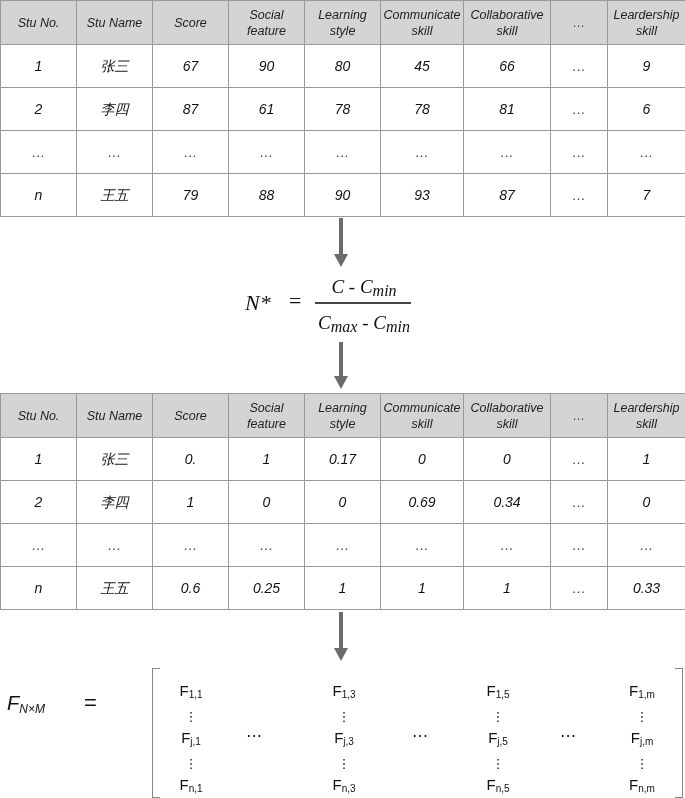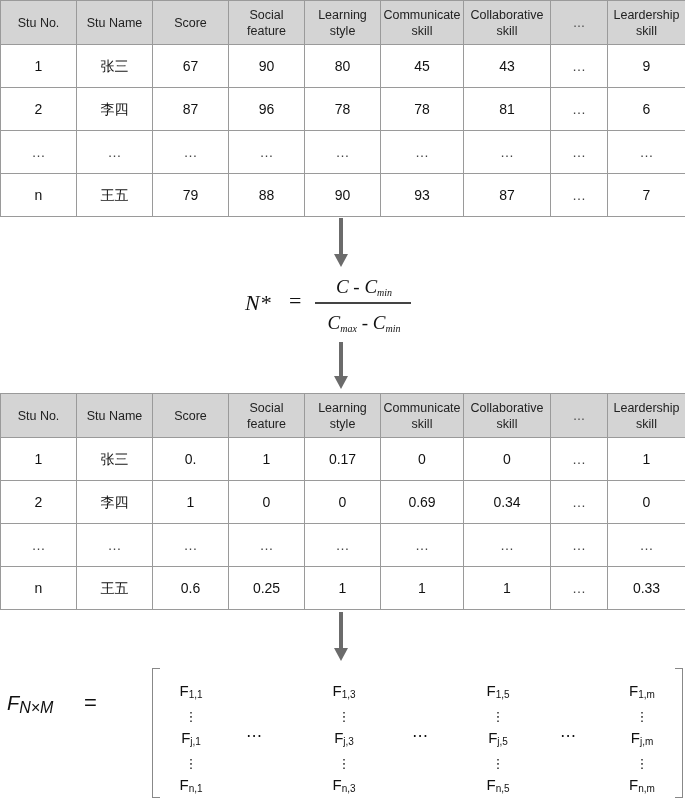--- a/index.html
+++ b/index.html
@@ -1,38 +1,38 @@
 <!DOCTYPE html>
 <html><head>
 <meta charset="utf-8">
 <style>
   html, body { margin:0; padding:0; background:#ffffff; }
   body { width:685px; height:798px; position:relative; overflow:hidden;
          font-family:"Liberation Sans","DejaVu Sans",sans-serif; color:#111; }
-  table.data { position:absolute; left:0; border-collapse:collapse; table-layout:fixed; width:685px; }
+  table.data { position:absolute; left:0; border-collapse:collapse; table-layout:fixed; width:685px;font-style:italic; }
   table.data td, table.data th { border:1px solid #9a9a9a; text-align:center; vertical-align:middle;
          padding:0; font-size:14px; font-weight:normal; line-height:17px; }
   table.data th { background:#d4d4d4; font-size:12.5px; color:#222; height:43px; line-height:16px; }
   table.data td { background:#fff; height:42px; }
   table.data td.dots, table.data th.dots { color:#444; }
   #t1 { top:0; }
   #t2 { top:393px; }
   .arrow { position:absolute; width:14px; }
   .arrow .shaft { position:absolute; left:5px; top:0; width:4px; background:#6b6b6b; }
   .arrow .head { position:absolute; left:0; width:0; height:0;
          border-left:7px solid transparent; border-right:7px solid transparent; border-top:13px solid #6b6b6b; }
   .formula { position:absolute; left:245px; top:280px; font-family:"Liberation Serif","DejaVu Serif",serif; font-style:italic; }
   .formula .lhs { position:absolute; left:0; top:10px; font-size:22px; }
   .formula .eq { position:absolute; left:44px; top:8px; font-size:22px; font-style:normal; }
   .formula .num { position:absolute; left:70px; top:-4px; width:98px; text-align:center; font-size:19px; white-space:nowrap; }
   .formula .bar { position:absolute; left:70px; top:22px; width:96px; height:1.5px; background:#444; }
   .formula .den { position:absolute; left:70px; top:32px; width:98px; text-align:center; font-size:19px; white-space:nowrap; }
-  .formula sub { font-size:10px; vertical-align:-3px; }
+  .formula sub { font-size:16px; vertical-align:-3px; }
   .matlhs { position:absolute; left:7px; top:692px; font-size:20px; font-style:italic; font-family:"Liberation Sans",sans-serif; }
-  .matlhs sub { font-size:16px; vertical-align:-3px; }
+  .matlhs sub { font-size:12px; vertical-align:-3px; }
   .mateq { position:absolute; left:84px; top:690px; font-size:22px; }
   .bracket { position:absolute; top:668px; height:128px; width:7px; border:1.5px solid #888; }
   .bracket.left { left:152px; border-right:none; }
   .bracket.right { left:675px; border-left:none; }
   .mcol { position:absolute; top:680px; width:60px; text-align:center; font-size:15px; line-height:22px; }
   .mcol sub { font-size:10px; vertical-align:-2px; }
   .mcol .vd { font-size:13px; line-height:21px; display:block; height:21px; }
   .hdots { position:absolute; top:726px; font-size:16px; letter-spacing:1px; }
 </style>
 </head>
@@ -64,29 +64,29 @@
     </tr>
   </thead>
   <tbody>
       <tr>
         <td>1</td>
         <td>张三</td>
         <td>67</td>
         <td>90</td>
         <td>80</td>
         <td>45</td>
-        <td>43</td>
+        <td>66</td>
         <td class="dots">…</td>
         <td>9</td>
       </tr>
       <tr>
         <td>2</td>
         <td>李四</td>
         <td>87</td>
-        <td>96</td>
+        <td>61</td>
         <td>78</td>
         <td>78</td>
         <td>81</td>
         <td class="dots">…</td>
         <td>6</td>
       </tr>
       <tr>
         <td class="dots">…</td>
         <td class="dots">…</td>
         <td class="dots">…</td>

